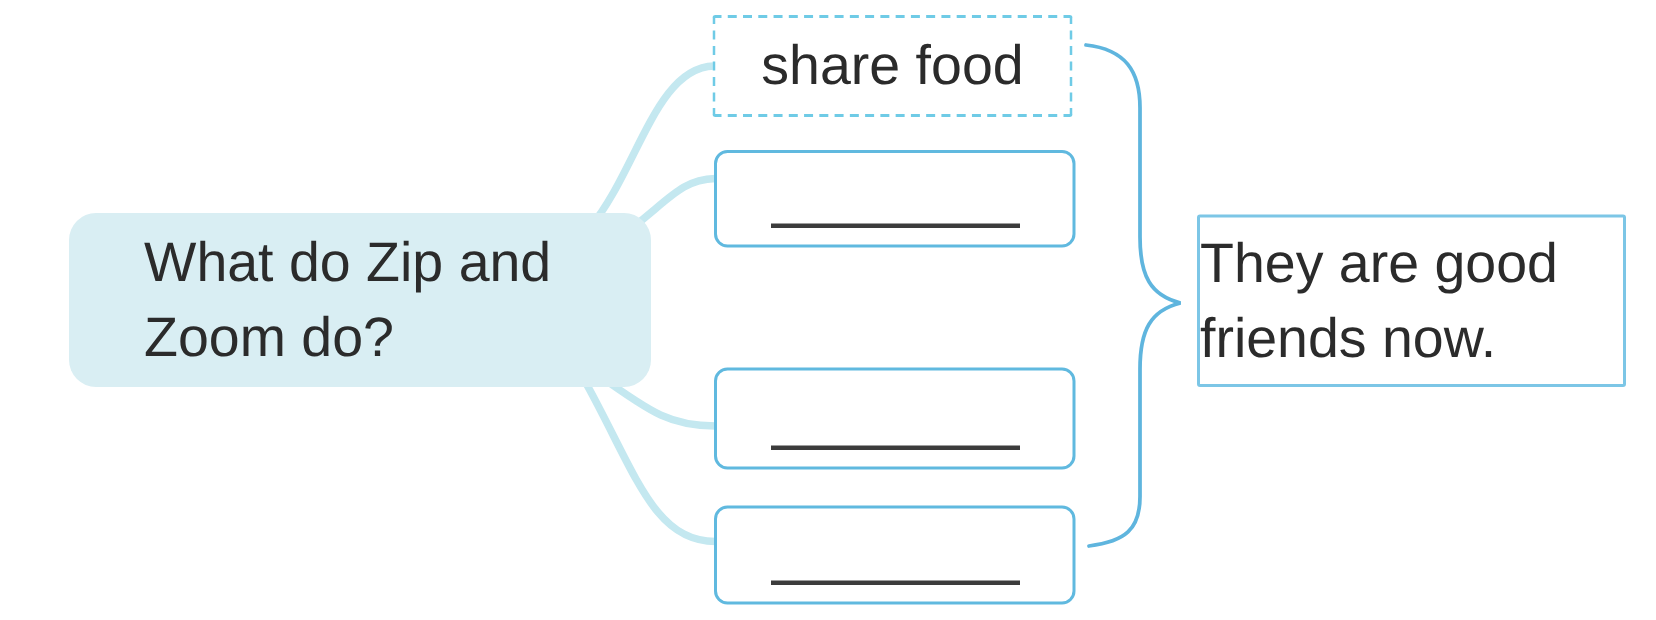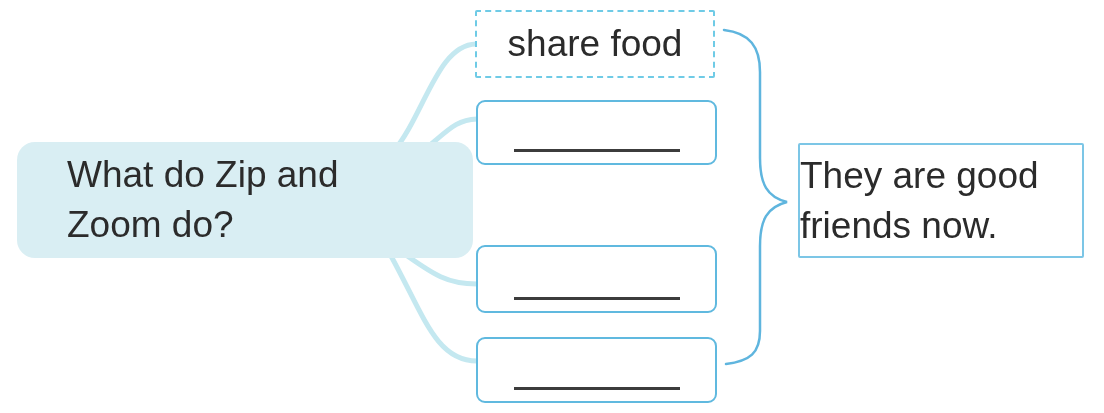--- a/index.html
+++ b/index.html
@@ -17,21 +17,21 @@
     position:relative;
     width:1104px;height:413px;
     background:#ffffff;
     overflow:hidden;
     font-family:"Liberation Sans", sans-serif;
     color:var(--ink);
   }
   .links{position:absolute;left:0;top:0;width:1104px;height:413px;}
   .box{position:absolute;box-sizing:border-box;}
   .question-box{
-    left:17px;top:142px;width:456px;height:116px;
+    left:46px;top:142px;width:388px;height:116px;
     background:var(--fill);
     border-radius:18px;
     display:flex;align-items:center;
     padding-left:50px;
     font-size:37px;line-height:50px;
     white-space:pre-line;
   }
   .answer-box{
     left:476px;width:241px;
     background:#fff;

